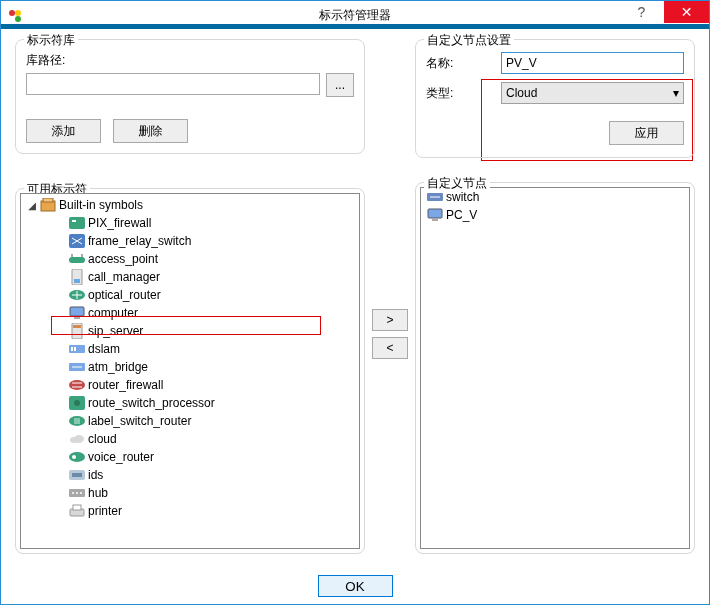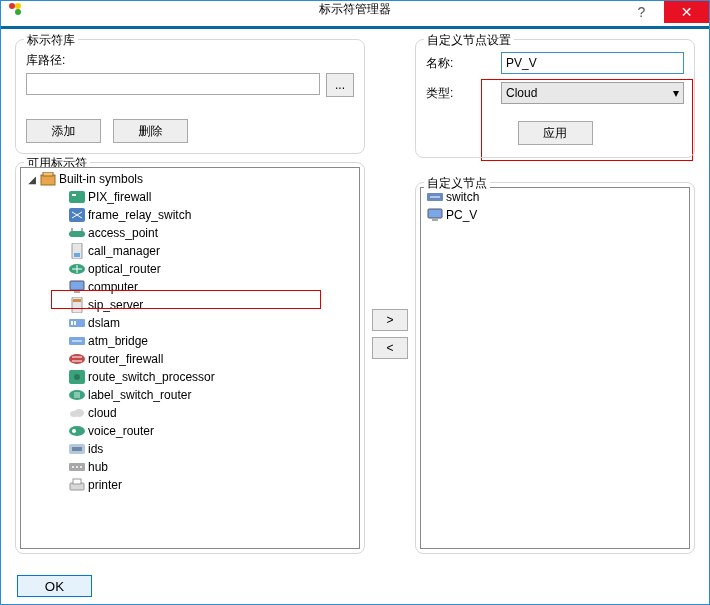--- a/index.html
+++ b/index.html
@@ -1,18 +1,18 @@
 <!DOCTYPE html>
 <html><head>
 <meta charset="utf-8">
 <style>
   * { box-sizing: border-box; margin: 0; padding: 0; }
   body { font-family: "Microsoft YaHei", "Segoe UI", Tahoma, sans-serif; font-size: 12px; background: #fff; user-select: none; }
   .window { width: 710px; height: 605px; border: 1px solid #2a8dd4; display: flex; flex-direction: column; background: #fff; }
-  .titlebar { height: 28px; background: #fff; border-bottom: 3px solid #0369a1; display: flex; align-items: flex-start; position: relative; }
+  .titlebar { height: 28px; background: #fff; border-bottom: 5px solid #0369a1; display: flex; align-items: flex-end; position: relative; }
   .titlebar-icon { width: 16px; height: 16px; margin-left: 6px; }
   .titlebar-title { position: absolute; left: 50%; transform: translateX(-50%); color: #000; font-size: 12px; }
   .titlebar-controls { position: absolute; right: 0; top: 0; display: flex; height: 100%; }
   .tb-btn { width: 45px; height: 22px; display: flex; align-items: center; justify-content: center; font-size: 14px; color: #555; cursor: pointer; }
   .tb-close { background: #e81123; color: #fff; }
   .content { flex: 1; display: flex; gap: 0; padding: 10px 14px 6px 14px; position: relative; }
   .col-left { width: 350px; display: flex; flex-direction: column; }
   .col-mid { width: 50px; display: flex; flex-direction: column; align-items: center; padding-top: 270px; gap: 6px; }
   .col-right { flex: 1; display: flex; flex-direction: column; }
   .groupbox { border: 1px solid #d8d8d8; border-radius: 8px; position: relative; padding: 10px 10px; margin-bottom: 8px; }
@@ -32,25 +32,25 @@
   .expander { width: 10px; font-size: 10px; color: #444; display: inline-flex; align-items: center; justify-content: center; }
   .icon { width: 16px; height: 16px; display: inline-flex; align-items: center; justify-content: center; flex-shrink: 0; }
   .highlight-red { position: absolute; border: 1px solid #d00; pointer-events: none; }
   .hl-computer { left: 30px; top: 122px; width: 270px; height: 19px; }
   .settings-box { padding: 12px 10px 12px 10px; }
   .hl-settings { position: absolute; left: 480px; top: 50px; width: 212px; height: 82px; border: 1px solid #d00; pointer-events: none; }
   .form-row { display: flex; align-items: center; margin-bottom: 8px; gap: 20px; }
   .form-row label { width: 55px; }
   .form-row input[type=text] { flex: 1; height: 22px; border: 1px solid #3a8fd4; padding: 0 4px; font-size: 12px; }
   .select-wrap { flex: 1; height: 22px; border: 1px solid #a0a0a0; background: #e8e8e8; display: flex; align-items: center; padding: 0 4px; justify-content: space-between; cursor: pointer; }
-  .apply-row { display: flex; justify-content: center; margin-top: 17px; }
+  .apply-row { display: flex; justify-content: flex-end; margin-top: 17px; }
   .nodes-list { flex: 1; border: 1px solid #888; overflow-y: auto; background: #fff; }
   .nodes-list .tree-row { padding-left: 6px; height: 18px; }
   .mid-btn { width: 36px; height: 22px; border: 1px solid #a9a9a9; background: #eee; display: flex; align-items:center; justify-content:center; font-size: 12px; cursor: pointer; }
-  .footer { height: 36px; display: flex; align-items: center; justify-content: flex-start; padding: 0 16px; }
+  .footer { height: 36px; display: flex; align-items: center; justify-content: center; padding: 0 16px; }
   .ok-btn { min-width: 75px; height: 22px; border: 1px solid #0078d7; background: #e5f1fb; cursor: pointer; }
   
   .tree::-webkit-scrollbar { width: 16px; }
   .tree::-webkit-scrollbar-track { background: #f0f0f0; border-left: 1px solid #d0d0d0;}
   .tree::-webkit-scrollbar-thumb { background: #c8c8c8; border: 3px solid #f0f0f0; }
 </style>
 </head>
 <body>
 
 <div class="window">
@@ -82,21 +82,21 @@
             <input type="text" value="" style="">
             <button class="btn btn-sm">...</button>
           </div>
           <div class="btn-row">
             <button class="btn">添加</button>
             <button class="btn">删除</button>
           </div>
         </div>
       </div>
 
-      <div class="list-panel groupbox" style="flex:1; padding:4px 4px;">
+      <div class="list-panel groupbox" style="flex:1; padding:4px 4px;margin-top:26px;">
         <span class="gb-label">可用标示符</span>
         <div class="tree">
           <div class="highlight-red hl-computer"></div>
           <div class="tree-root">
             <div class="tree-row">
               <span class="expander">◢</span>
               <span class="icon">
                 <svg width="16" height="14">
                     <rect x="1" y="3" width="14" height="10" fill="#e8a54b" stroke="#9a6b2a"></rect>
                     <rect x="3" y="0" width="10" height="4" fill="#f3c278" stroke="#9a6b2a"></rect>

